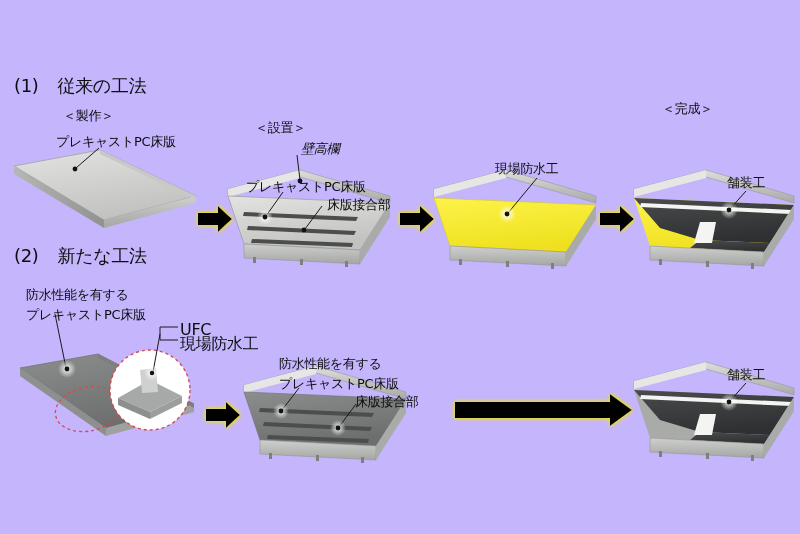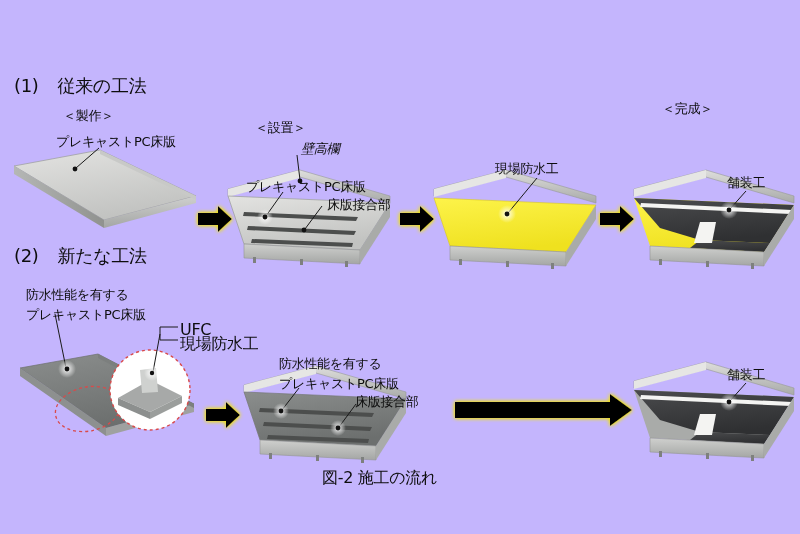--- a/index.html
+++ b/index.html
@@ -281,15 +281,14 @@
   <div class="txt callout" style="left:26px; top:286px;">防水性能を有する</div>
   <div class="txt callout" style="left:26px; top:306px;">プレキャストPC床版</div>
   <div class="txt callout-sm" style="left:180px; top:320px;">UFC</div>
   <div class="txt callout-sm" style="left:180px; top:334px;">現場防水工</div>
 
   <div class="txt callout" style="left:279px; top:355px;">防水性能を有する</div>
   <div class="txt callout" style="left:279px; top:375px;">プレキャストPC床版</div>
   <div class="txt callout" style="left:355px; top:393px;">床版接合部</div>
   <div class="txt callout" style="left:727px; top:366px;">舗装工</div>
 
-  <div class="txt caption" style="left:322px; top:468px;">図-2 施工の流れ</div>
 
 </div>
 
 </body></html>

